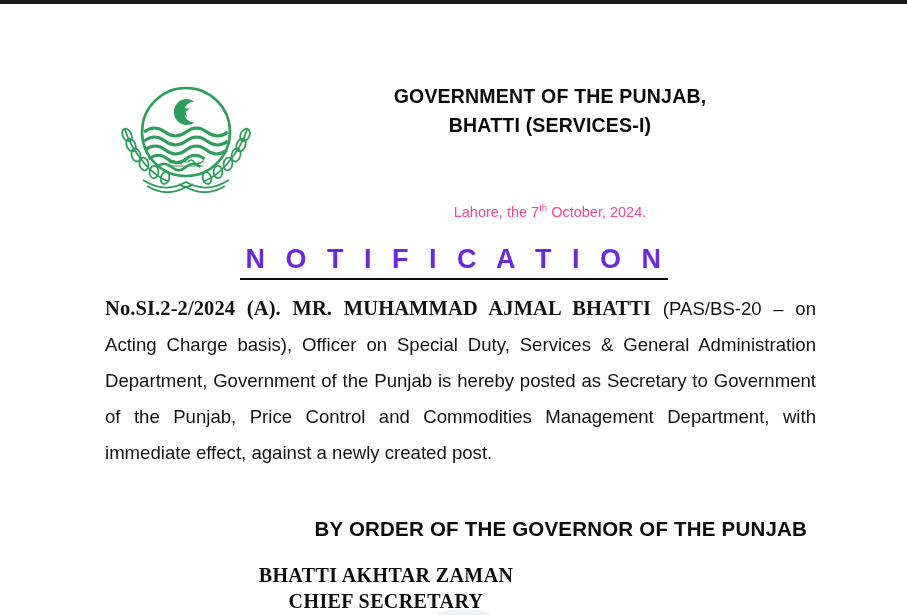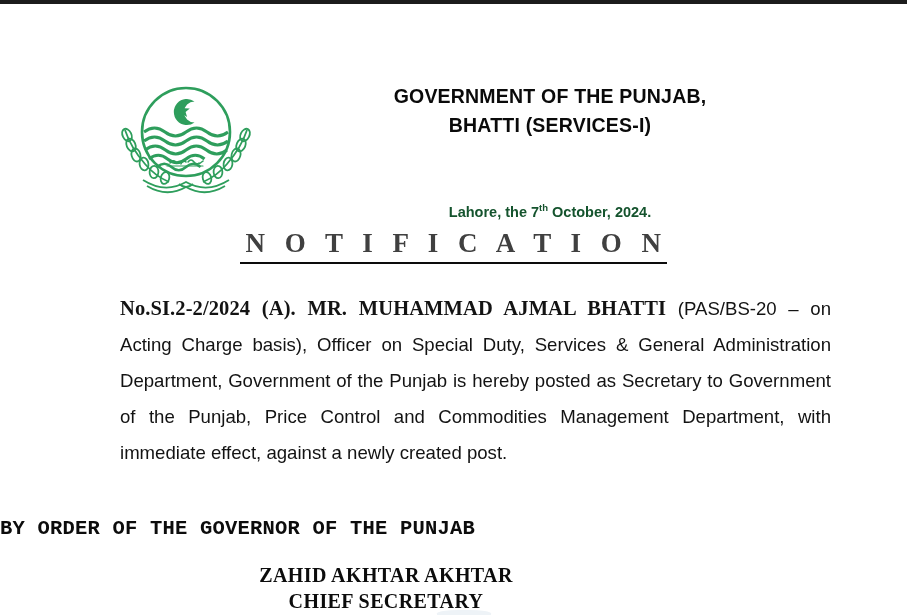--- a/index.html
+++ b/index.html
@@ -59,53 +59,54 @@
   }
   .lh-line.wide { letter-spacing: 0px; }
 
   .dateline {
     position: absolute;
     left: 300px;
     top: 200px;
     width: 500px;
     text-align: center;
     font-family: "Liberation Sans", sans-serif;
-    font-weight: 700;
+    font-weight: 400;
     font-size: 14.5px;
-    color: #14532d;
+    color: #ec4899;
   }
   .dateline sup {
     font-size: 9.5px;
     vertical-align: super;
     line-height: 0;
   }
 
   
   .title-wrap {
     position: absolute;
     left: 0;
     top: 224px;
     width: 907px;
     text-align: center;
   }
   .title {
     display: inline-block;
-    font-family: Liberation Serif, serif;
+    font-family: Liberation Sans, sans-serif;
     font-weight: 700;
     font-size: 27px;
     letter-spacing: 6.5px;
-    color: #404040;
+    color: #6d28d9;
     padding: 0 0 3px 6px;
     border-bottom: 2.4px solid #0c0c0c;
+    margin-top: 16px;
   }
 
   
   .body-text {
     position: absolute;
-    left: 120px;
+    left: 105px;
     top: 286px;
     width: 711px;
     text-align: justify;
     text-justify: inter-word;
     font-family: "Liberation Sans", sans-serif;
     font-size: 18.6px;
     line-height: 36px;
     color: #131313;
   }
   .body-text .ref {
@@ -116,22 +117,22 @@
   }
 
   
   .by-order {
     position: absolute;
     left: 0;
     top: 513px;
     width: 907px;
     padding-right: 100px;
     box-sizing: border-box;
-    text-align: left;
-    font-family: Liberation Mono, monospace;
+    text-align: right;
+    font-family: Liberation Sans, sans-serif;
     font-weight: 700;
     font-size: 20.5px;
     letter-spacing: 0.2px;
     color: #0c0c0c;
   }
   .signer {
     position: absolute;
     left: 0;
     top: 558px;
     width: 907px;
@@ -224,19 +225,19 @@
   <div class="dateline"><span>Lahore, the 7</span><sup>th</sup><span> October, 2024.</span></div>
 
   <div class="title-wrap">
     <span class="title">N O T I F I C A T I O N</span>
   </div>
 
   <div class="body-text"><span class="ref">No.SI.2-2/2024 (A). MR. MUHAMMAD AJMAL BHATTI</span><span> (PAS/BS-20 – on Acting Charge basis), Officer on Special Duty, Services &amp; General Administration Department, Government of the Punjab is hereby posted as Secretary to Government of the Punjab, Price Control and Commodities Management Department, with immediate effect, against a newly created post.</span></div>
 
   <div class="by-order">BY ORDER OF THE GOVERNOR OF THE PUNJAB</div>
   <div class="signer">
-    <div>ZAHID AKHTAR AKHTAR</div>
+    <div>BHATTI AKHTAR ZAMAN</div>
     <div>CHIEF SECRETARY</div>
   </div>
 
   <div class="stamp-hint"></div>
 
 </div>
 
 </body></html>

